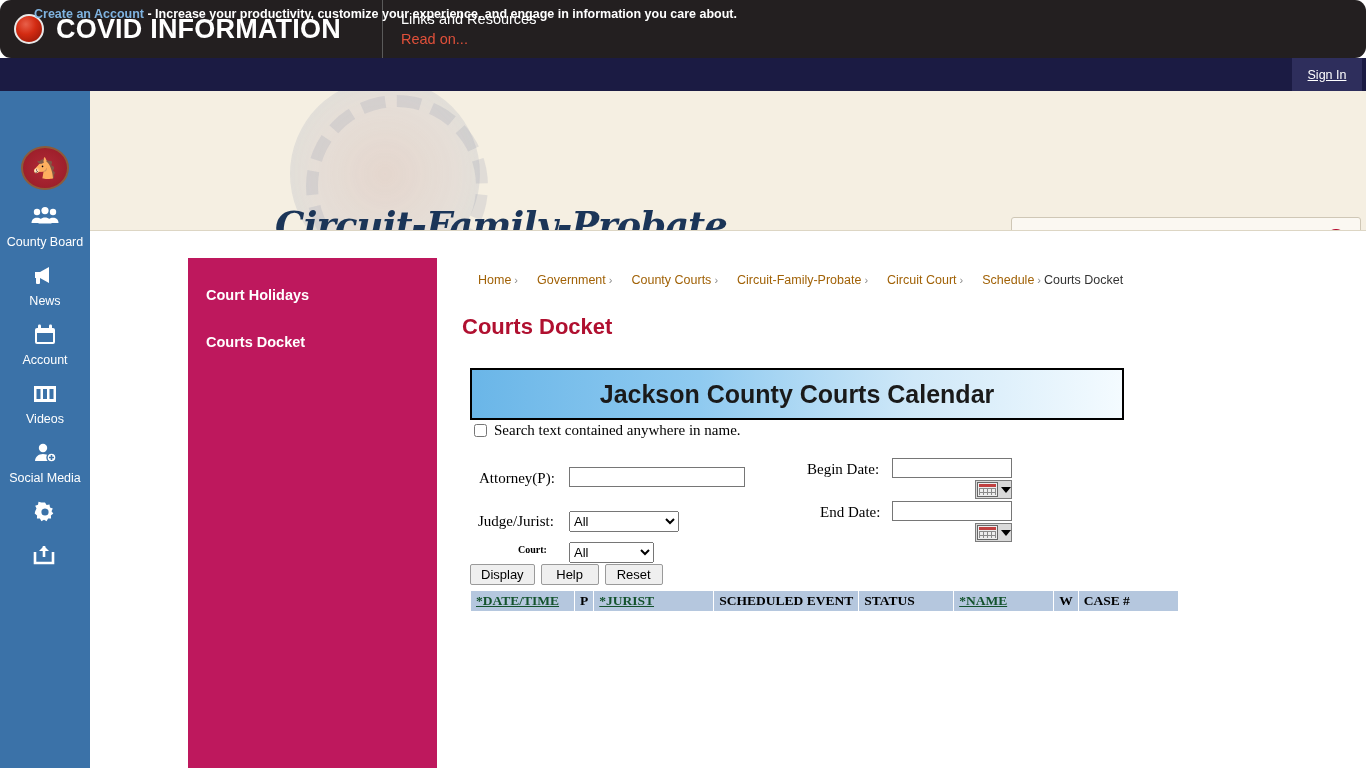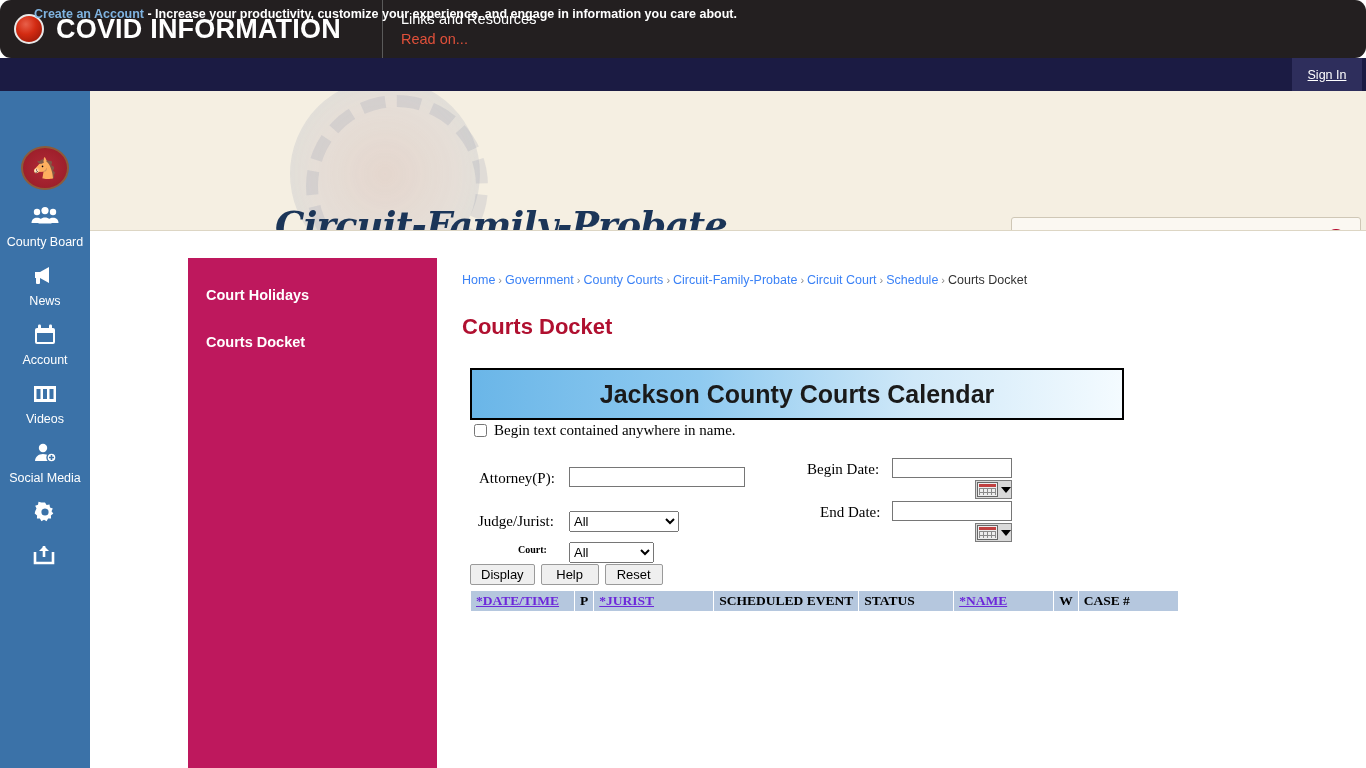--- a/index.html
+++ b/index.html
@@ -165,21 +165,21 @@
   }
   .subnav-item.first { padding-top: 29px; }
   .subnav-item.second { padding-top: 31px; }
 
   
   .content { position: absolute; left: 462px; top: 258px; width: 904px; }
   .breadcrumb {
     font-size: 12.5px; color: #4f72b8; padding-top: 15px;
     white-space: nowrap;
   }
-  .breadcrumb a { color: #3b82f6; text-decoration: none; }
+  .breadcrumb a { color: #a16207; text-decoration: none; margin-left: 16px; }
   .breadcrumb .sep { color: #8a8a8a; padding: 0 3px; font-size: 11px; }
   .breadcrumb .current { color: #333333; }
   .page-title {
     font-size: 22px; font-weight: bold; color: #b01030;
     margin-top: 27px;
   }
 
   
   .app { margin-top: 28px; font-family: "Liberation Serif", serif; }
   .app-banner {
@@ -286,21 +286,21 @@
   .docket-table th {
     background: #b5c7de;
     border: 1px solid #ffffff;
     font-size: 13.5px;
     font-weight: bold;
     text-align: left;
     padding: 2px 5px;
     color: #000000;
     white-space: nowrap;
   }
-  .sort-link { color: #6d28d9; text-decoration: underline; cursor: pointer; text-align: right; }
+  .sort-link { color: #14532d; text-decoration: underline; cursor: pointer; text-align: right; }
 </style>
 </head>
 <body>
 
 <div class="covid-bar">
   <div class="covid-title-wrap">
     <div class="covid-dot"></div>
     <div class="covid-title">COVID INFORMATION</div>
   </div>
   <div class="covid-right">
@@ -435,21 +435,21 @@
   <div class="app">
 
     <div class="app-banner">
       <span class="app-banner-text">Jackson County Courts Calendar</span>
     </div>
 
 
 
     <div class="row-check">
       <input class="chk" type="checkbox" style="">
-      <span class="chk-lbl">Begin text contained anywhere in name.</span>
+      <span class="chk-lbl">Search text contained anywhere in name.</span>
     </div>
 
     <div class="row-fields">
       <div class="lbl lbl-atty">Attorney(P):</div>
       <input class="txt inp-atty" type="text" value="" style="">
 
       <div class="lbl lbl-judge">Judge/Jurist:</div>
       <select class="sel-judge">
         <option>All</option>
       </select>

